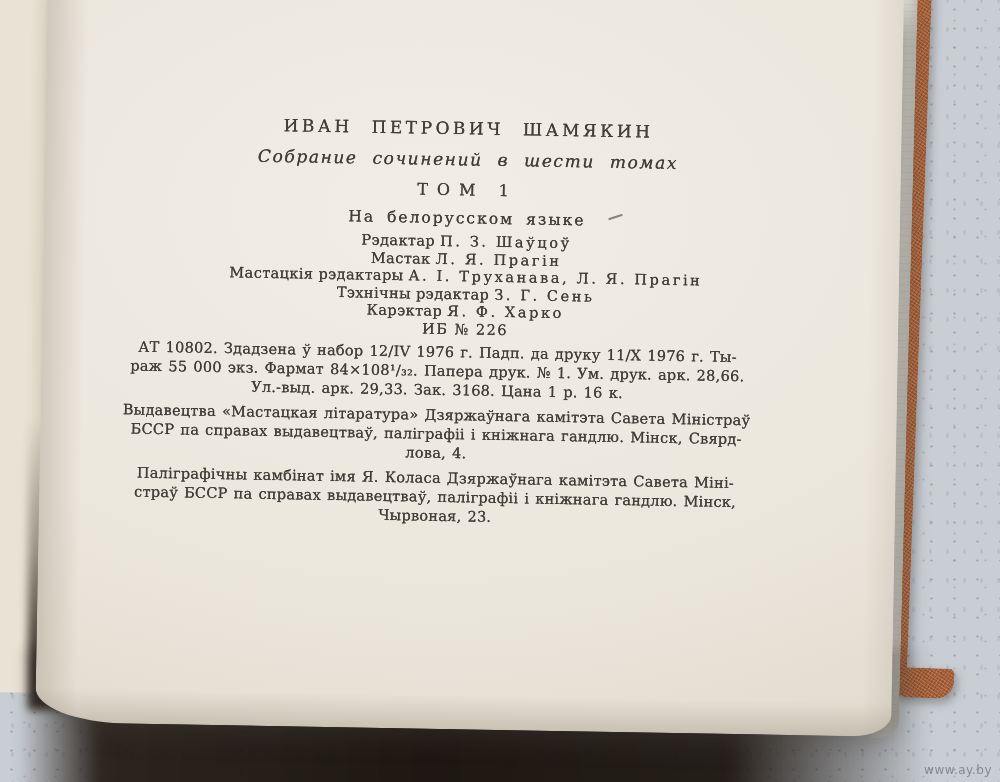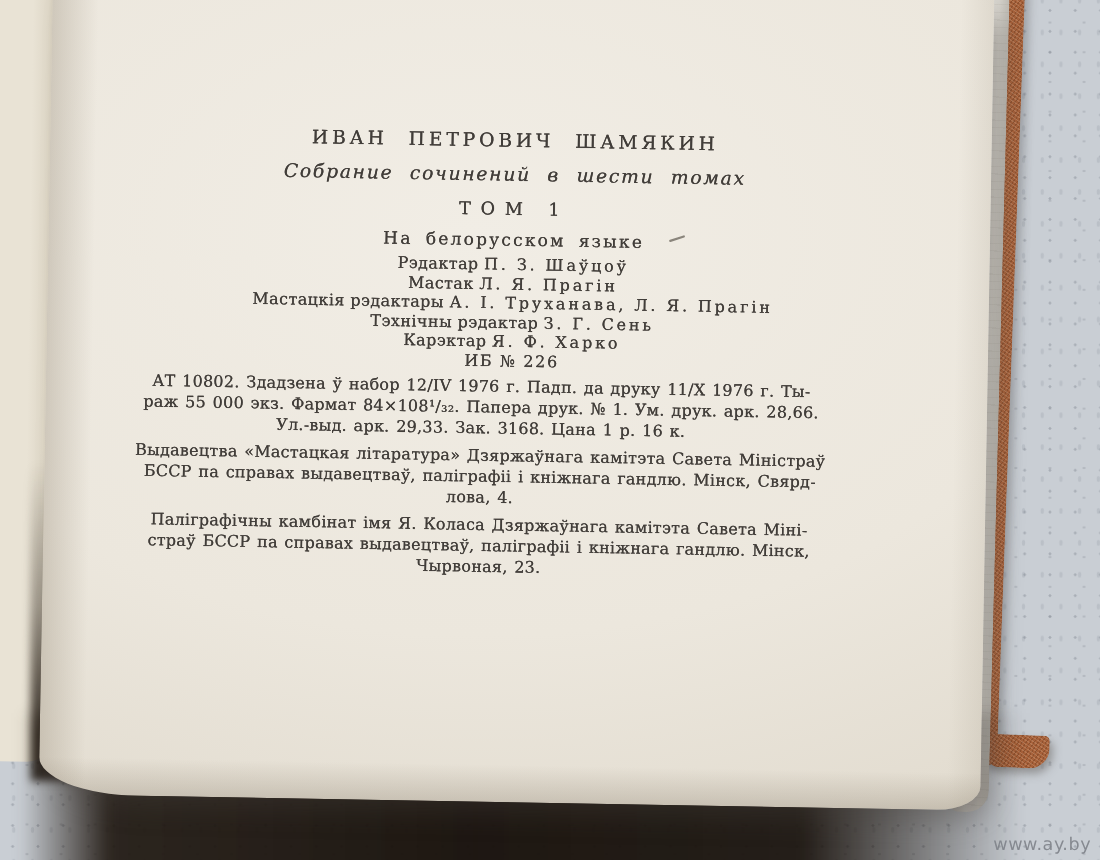--- a/index.html
+++ b/index.html
@@ -105,21 +105,21 @@
   .para{margin-top:4px;}
   .para.gap{margin-top:6px;}
   .para-line{font-size:14.5px;line-height:19px;letter-spacing:.25px;word-spacing:1.2px;}
   .pen-mark{
     position:absolute;left:608px;top:216px;width:15px;height:2px;z-index:7;
     background:#8a857c;transform:rotate(-18deg);border-radius:2px;
   }
   .watermark{
     position:absolute;right:8px;bottom:5px;z-index:9;
     font-family:"DejaVu Sans","Liberation Sans",sans-serif;
-    font-size:16px;letter-spacing:.5px;color:#7f838a;opacity:.9;
+    font-size:12px;letter-spacing:.5px;color:#7f838a;opacity:.9;
   }
 </style>
 </head>
 <body>
 
 <div class="scene">
 
   <div class="cover-strip"></div>
   <div class="cover-foot"></div>
   <div class="page-edge-strip"></div>

